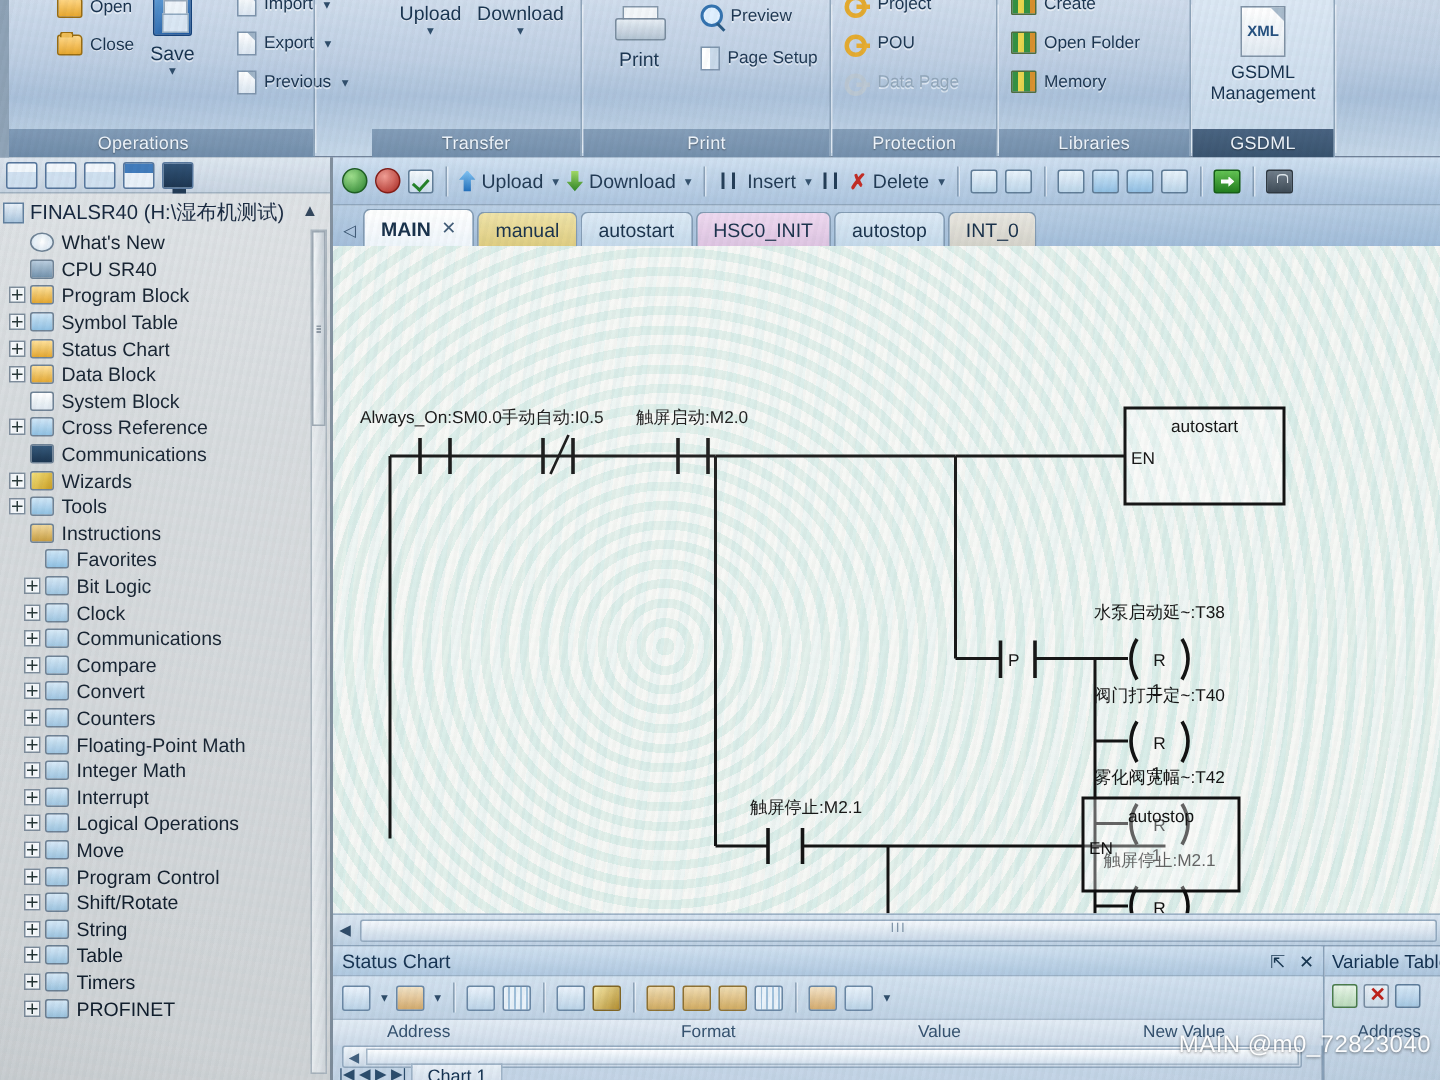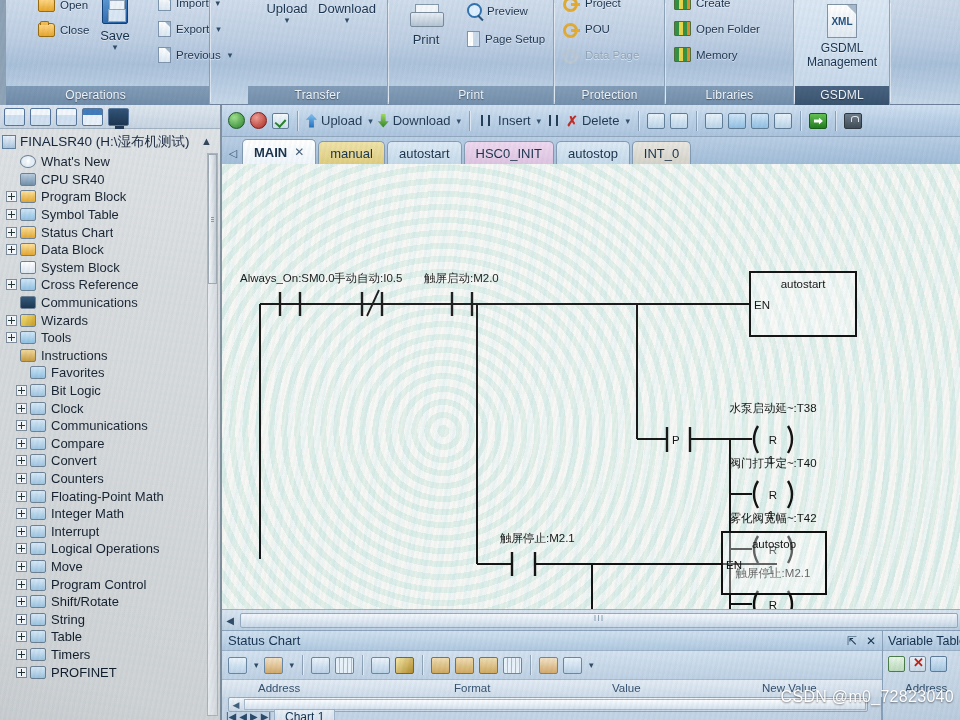--- a/index.html
+++ b/index.html
@@ -811,16 +811,16 @@
 <div id="vartable">
   <div id="vt-title">Variable Table</div>
   <div id="vt-toolbar">
     <span class="vtico add"></span>
     <span class="vtico del"></span>
     <span class="vtico up"></span>
   </div>
   <div id="vt-header">Address</div>
 </div>
 
-<div id="watermark">CSDN @m0_72823040</div>
+<div id="watermark">MAIN @m0_72823040</div>
 
 <div id="photo-noise"></div>
 <div id="photo-vignette"></div>
 
 </body></html>

